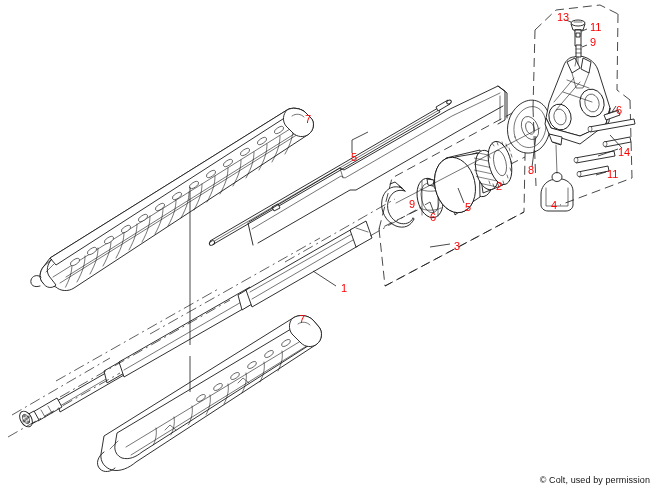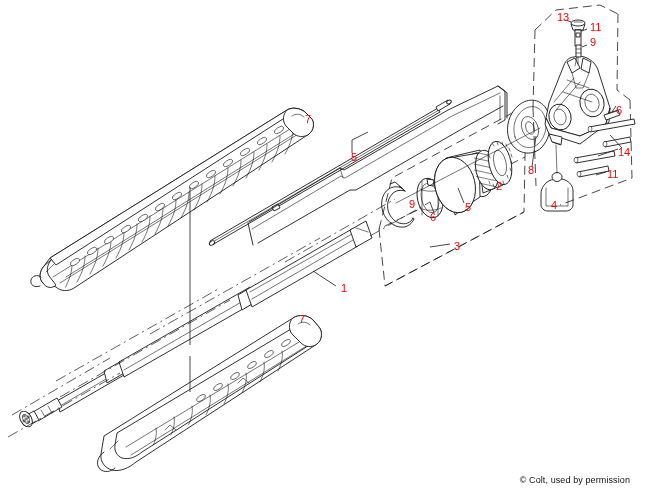--- a/index.html
+++ b/index.html
@@ -3,21 +3,21 @@
 <meta charset="utf-8">
 <style>
   html,body{margin:0;padding:0;background:#ffffff;}
   body{width:650px;height:492px;overflow:hidden;
        font-family:"Liberation Sans",sans-serif;}
   #stage{position:relative;width:650px;height:492px;background:#fff;}
   #art{position:absolute;left:0;top:0;width:650px;height:492px;}
   .callout{position:absolute;color:#fc0000;font-weight:normal;font-size:11px;
            line-height:11px;font-family:"Liberation Sans",sans-serif;
            white-space:nowrap;user-select:none;}
-  #copyright{position:absolute;right:20px;bottom:7px;font-size:9px;
+  #copyright{position:absolute;right:0;bottom:7px;font-size:9px;
              color:#111;font-family:"Liberation Sans",sans-serif;
              letter-spacing:.1px;text-align:right;}
 </style>
 </head>
 <body>
 
 <div id="stage">
 
   <svg id="art" viewBox="0 0 650 492" xmlns="http://www.w3.org/2000/svg">
     <defs>

